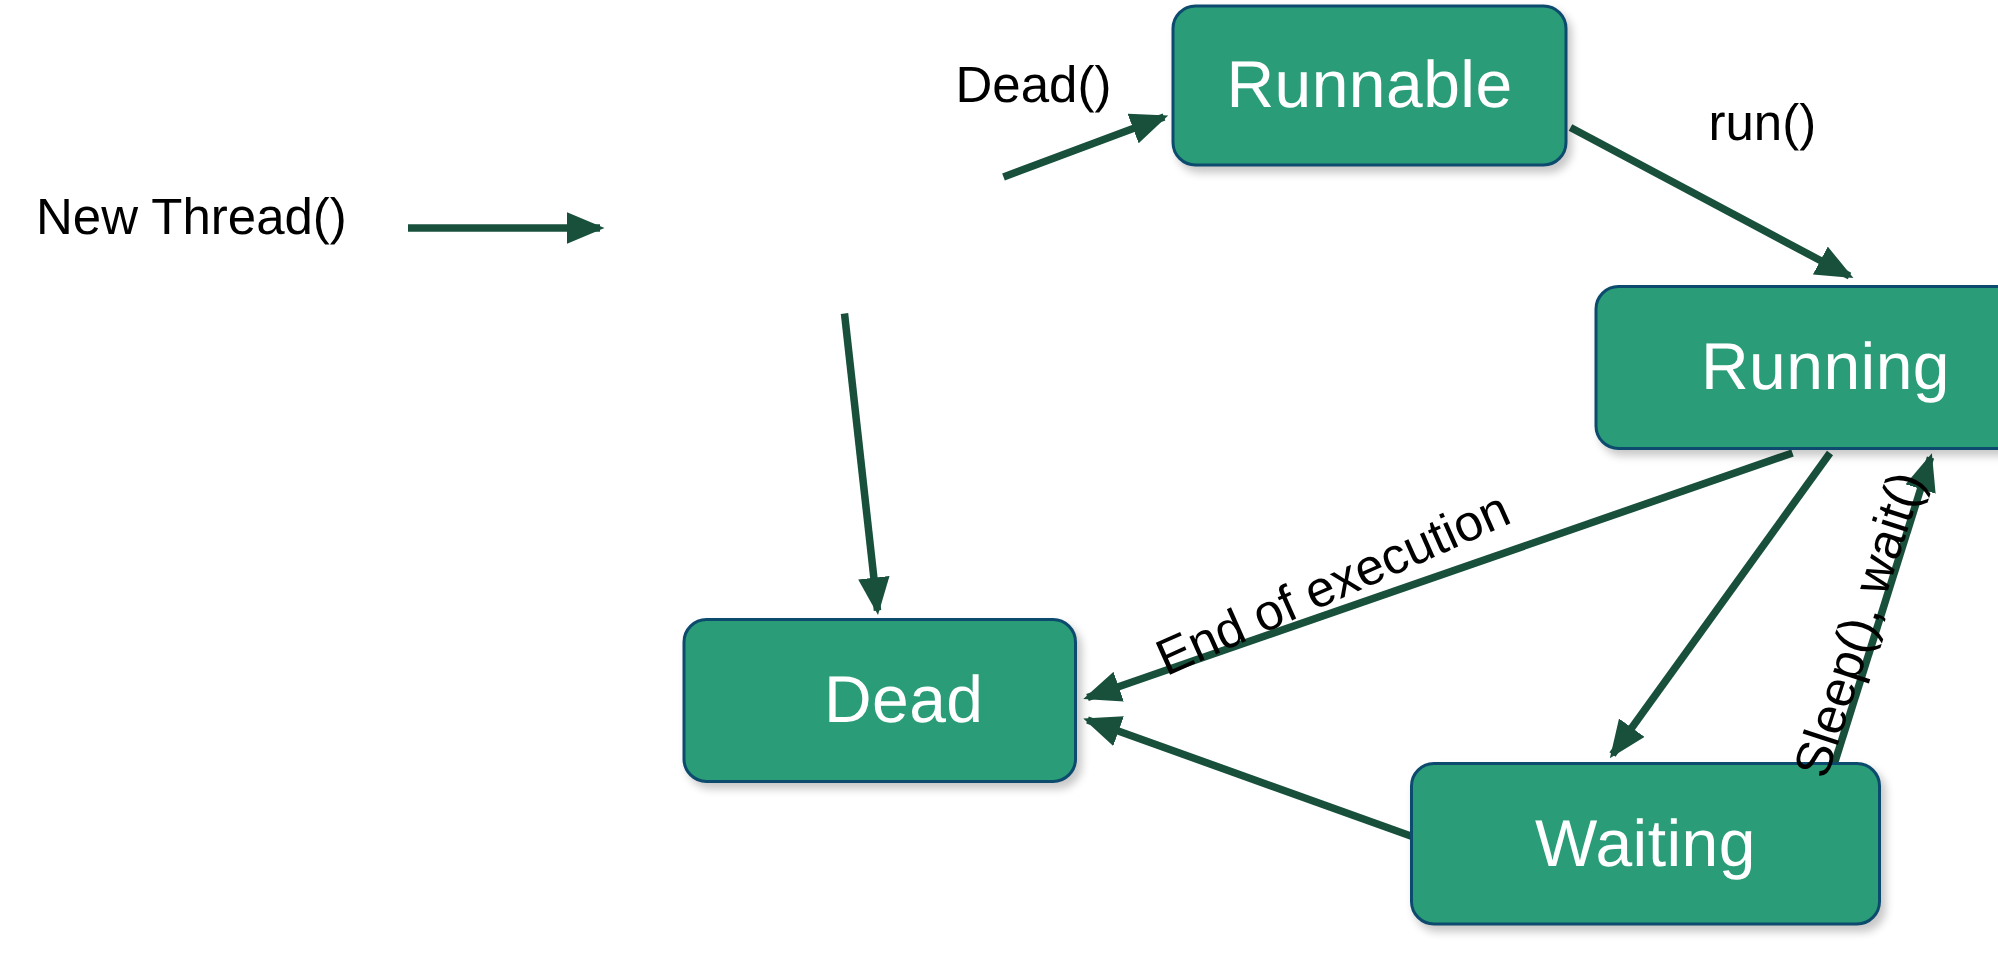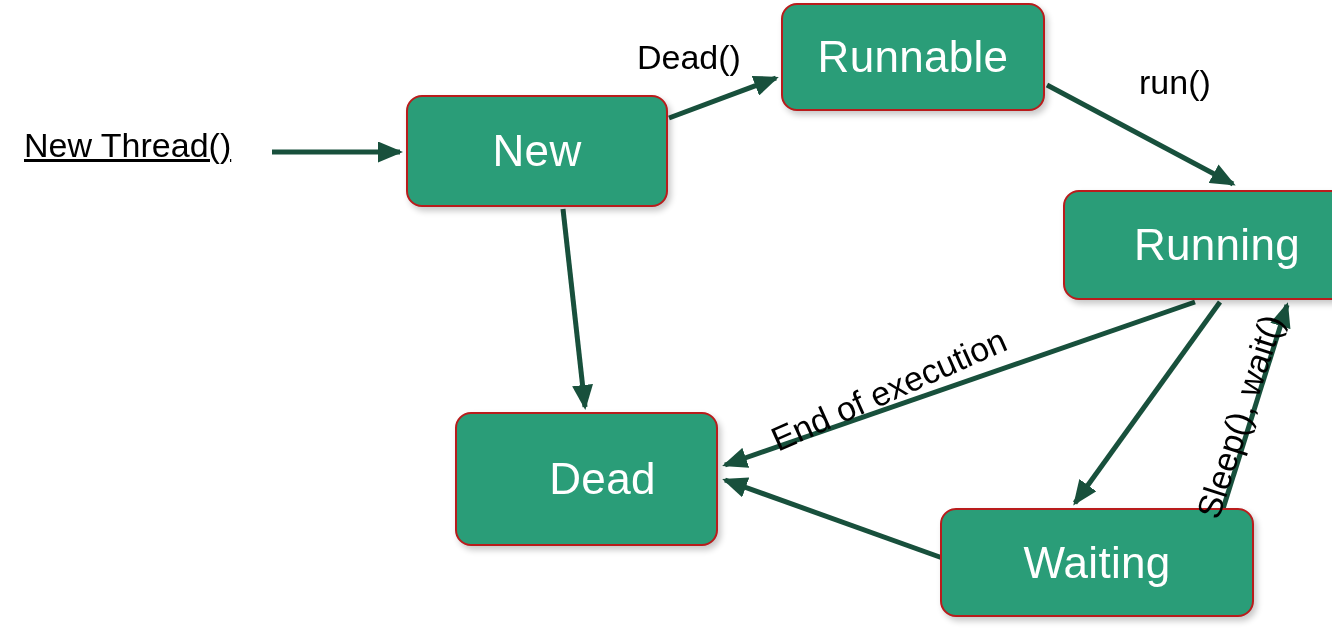--- a/index.html
+++ b/index.html
@@ -21,21 +21,21 @@
     position: absolute;
     left: 0;
     top: 0;
     width: 1332px;
     height: 635px;
   }
   .state-node {
     position: absolute;
     box-sizing: border-box;
     background: #2A9D78;
-    border: 2px solid #b91c1c;
+    border: 2px solid #0c4a6e;
     border-radius: 16px;
     box-shadow: 3px 4px 6px rgba(0,0,0,0.22);
     display: flex;
     align-items: center;
     justify-content: center;
   }
   .state-label {
     color: #ffffff;
     font-family: "Liberation Sans", sans-serif;
     font-size: 44px;
@@ -80,41 +80,38 @@
 
     <line x1="1195" y1="302" x2="725" y2="465" stroke="#18503C" stroke-width="5" marker-end="url(#arrowhead)"></line>
 
     <line x1="1220" y1="302" x2="1075" y2="503" stroke="#18503C" stroke-width="5" marker-end="url(#arrowhead)"></line>
 
     <line x1="1222" y1="512" x2="1287" y2="305" stroke="#18503C" stroke-width="5" marker-end="url(#arrowhead)"></line>
 
     <line x1="948" y1="560" x2="725" y2="480" stroke="#18503C" stroke-width="5" marker-end="url(#arrowhead)"></line>
   </svg>
 
-  <div class="state-node" style="left:406px; top:95px; width:262px; height:112px;">
-    <span class="state-label">New</span>
-  </div>
 
   <div class="state-node" style="left:781px; top:3px; width:264px; height:108px;">
     <span class="state-label">Runnable</span>
   </div>
 
   <div class="state-node" style="left:1063px; top:190px; width:308px; height:110px;">
     <span class="state-label">Running</span>
   </div>
 
-  <div class="state-node" style="left:455px; top:412px; width:263px; height:134px;padding-left:32px;">
+  <div class="state-node" style="left:455px; top:412px; width:263px; height:110px;padding-left:32px;">
     <span class="state-label">Dead</span>
   </div>
 
   <div class="state-node" style="left:940px; top:508px; width:314px; height:109px;">
     <span class="state-label">Waiting</span>
   </div>
 
-  <div class="edge-label" style="left:24px; top:128px; transform: rotate(0deg); text-decoration: underline;">New Thread()</div>
+  <div class="edge-label" style="left:24px; top:128px; transform: rotate(0deg);">New Thread()</div>
 
   <div class="edge-label" style="left:637px; top:40px; transform: rotate(0deg);">Dead()</div>
 
   <div class="edge-label" style="left:1139px; top:65px; transform: rotate(0deg);">run()</div>
 
   <div class="edge-label" style="left:773px; top:424px; transform: rotate(-24deg);">End of execution</div>
 
   <div class="edge-label" style="left:1207px; top:500px; transform: rotate(-72deg);">Sleep(), wait()</div>
 
 </div>

